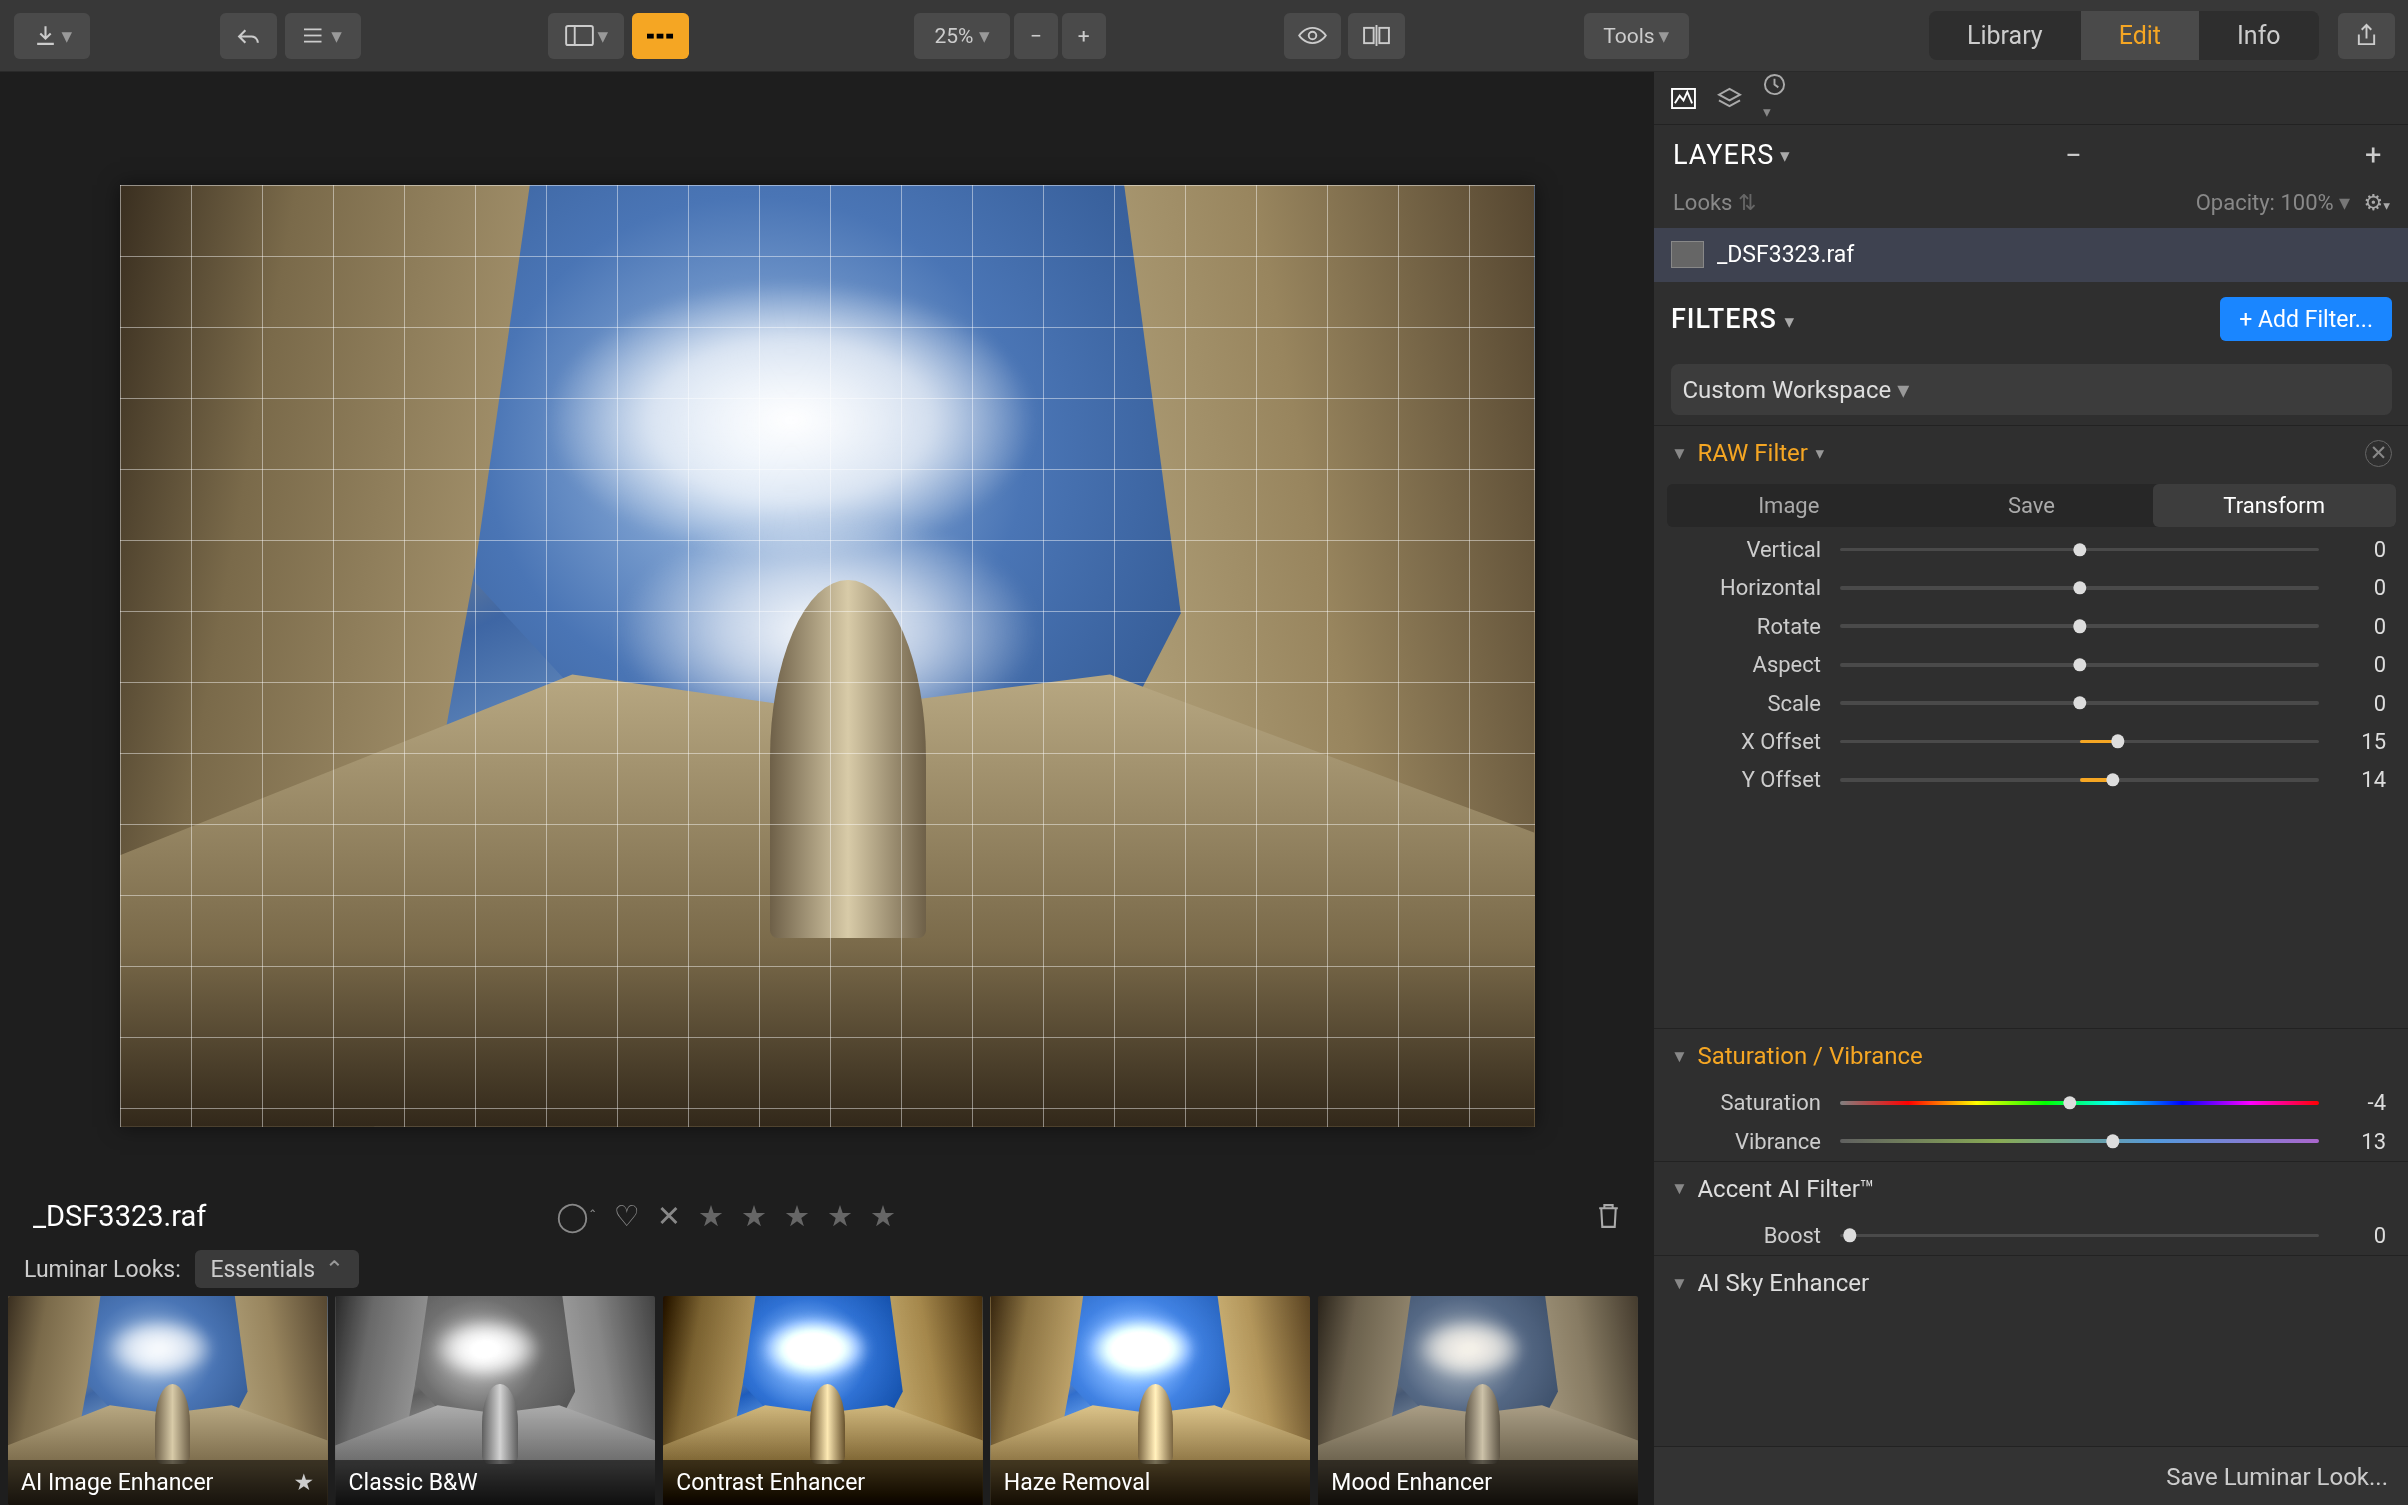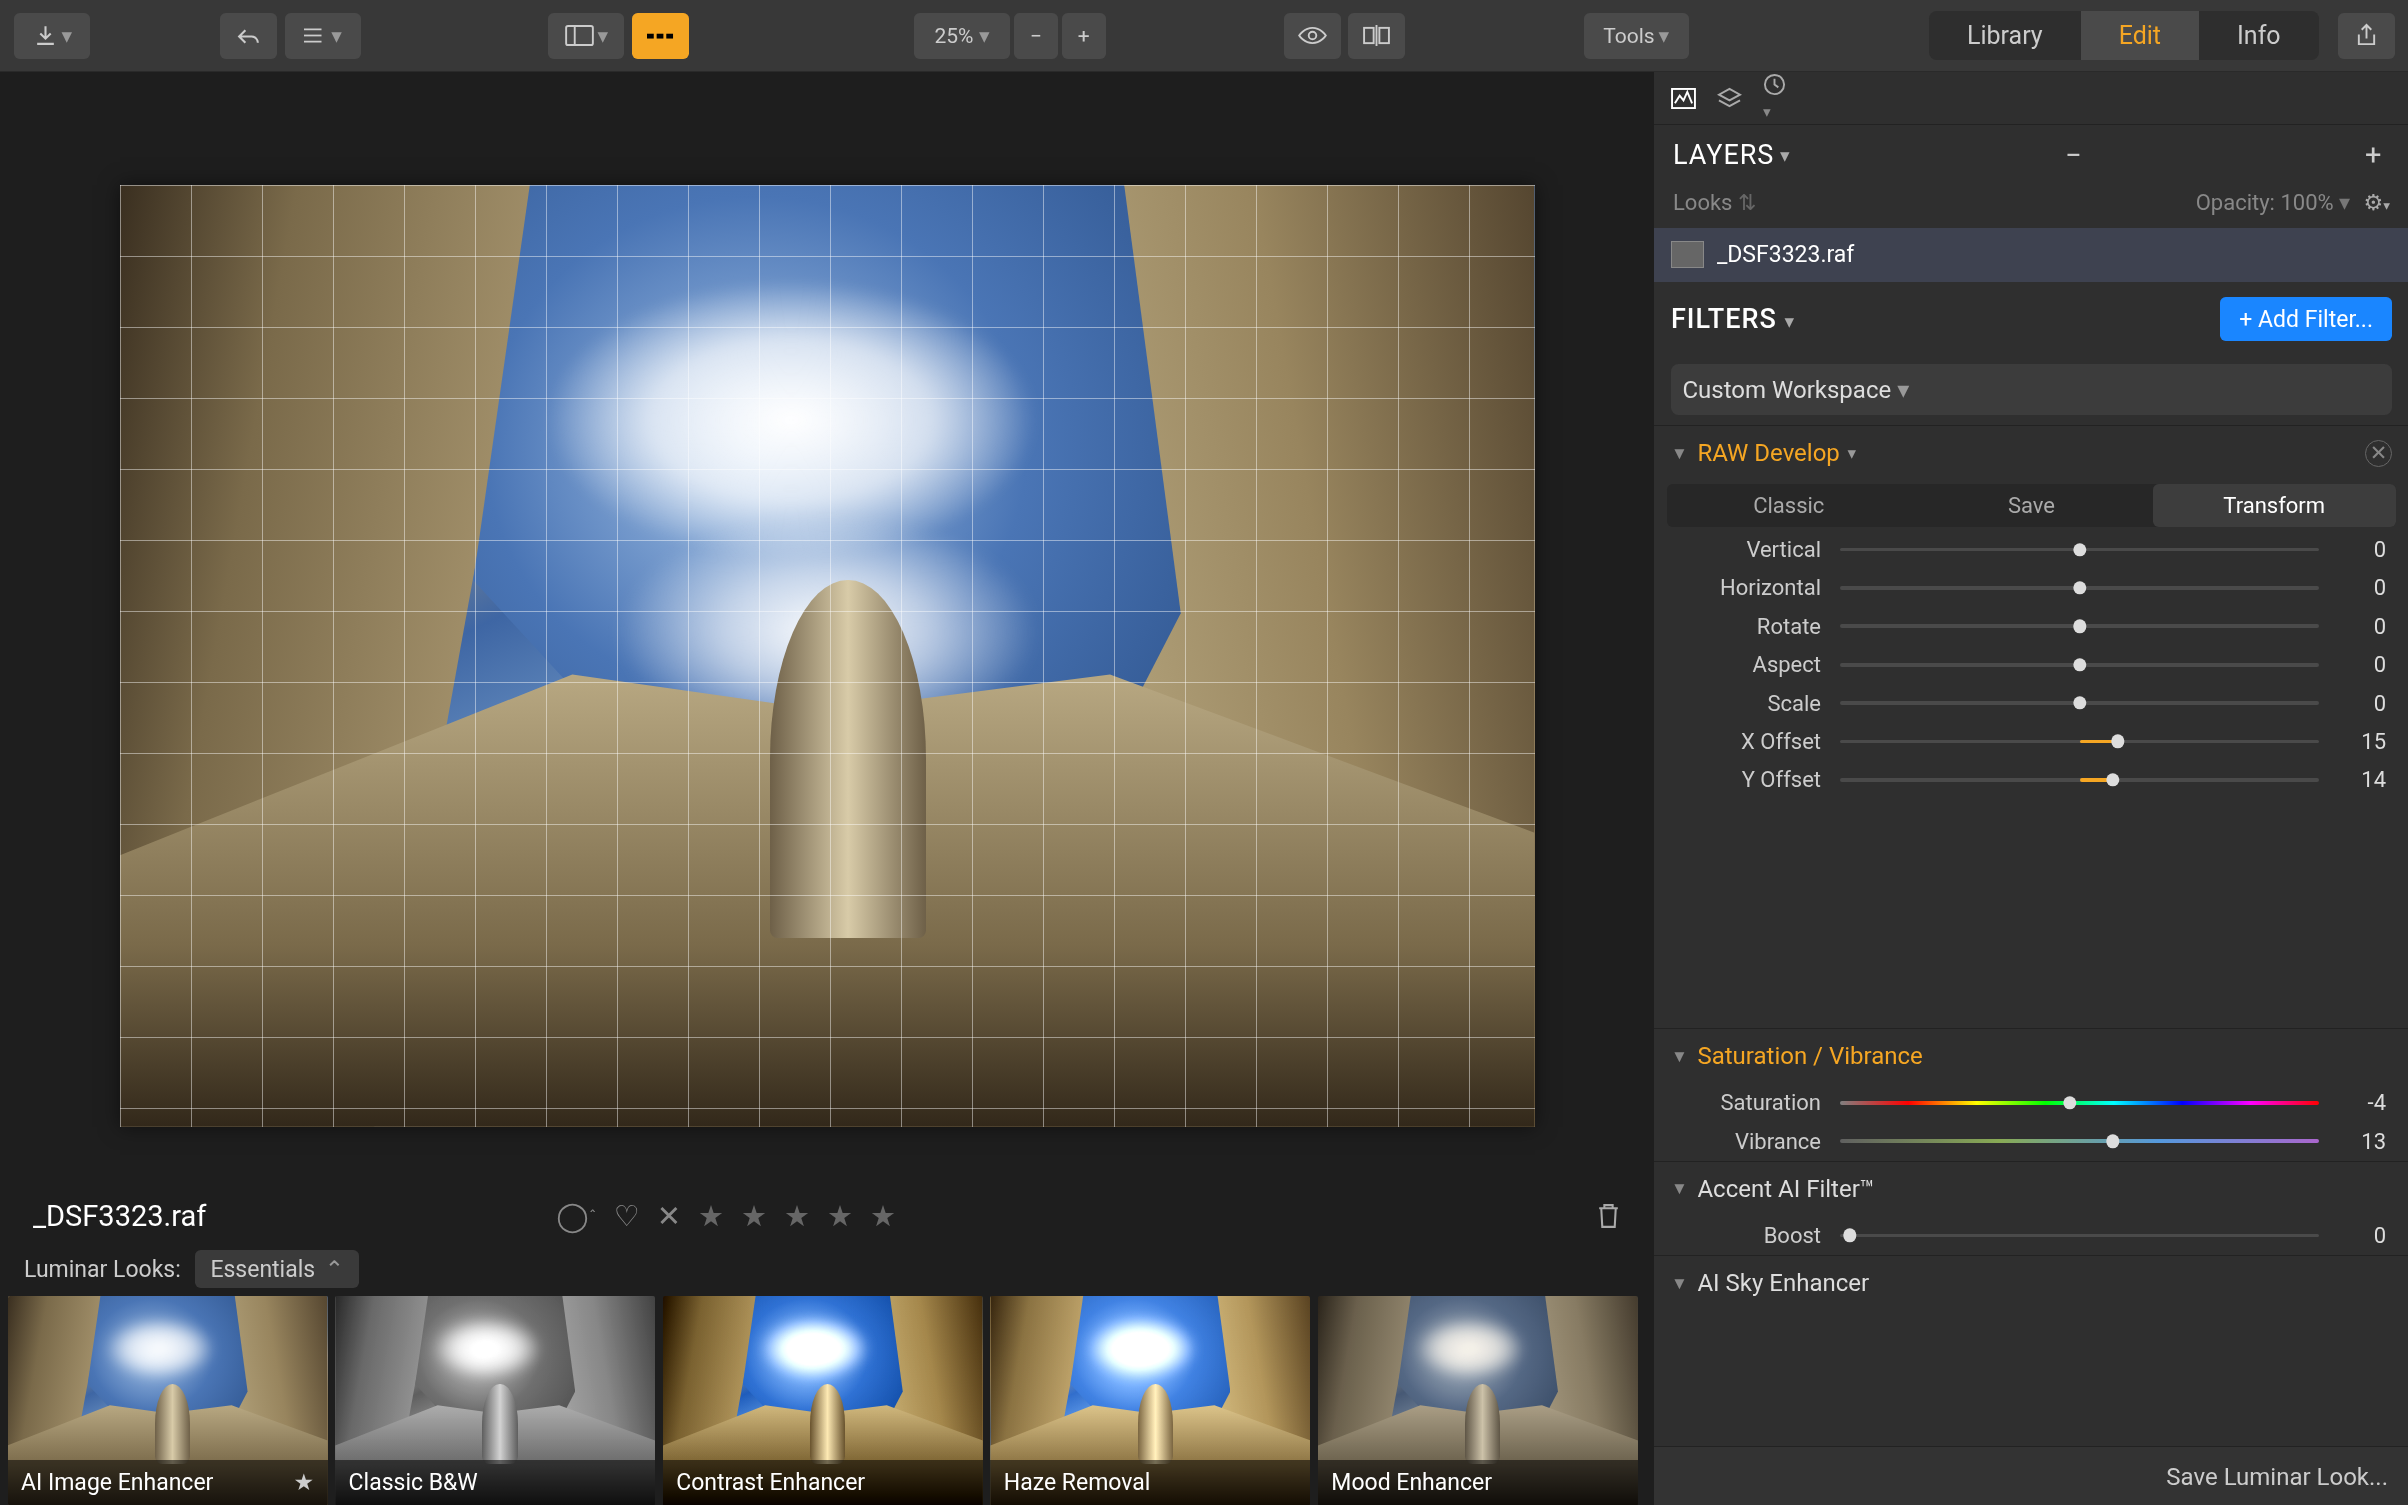--- a/index.html
+++ b/index.html
@@ -312,26 +312,26 @@
         <button class="add-filter">+ Add Filter...</button>
       </div>
     </div>
     <div class="workspace-dd">
       <span>Custom Workspace</span> <span style="color:#999">▾</span>
     </div>
 
     <div class="filter-section">
       <div class="fsec-head">
         <span class="tri">▼</span>
-          <span>RAW Develop</span>
+          <span>RAW Filter</span>
           <span style="color:#999;margin-left:7.6px;font-size:17px">▾</span>
         <span class="close-x">✕</span>
       </div>
       <div class="sub-tabs">
-        <div class="st">Classic</div>
+        <div class="st">Image</div>
         <div class="st">Save</div>
         <div class="st active">Transform</div>
       </div>
       <div id="raw-sliders">
           <div class="slider-row">
             <div class="sl-label">Vertical</div>
             <div class="track">
               <div class="knob" style="left:50%"></div>
             </div>
             <div class="val">0</div>

